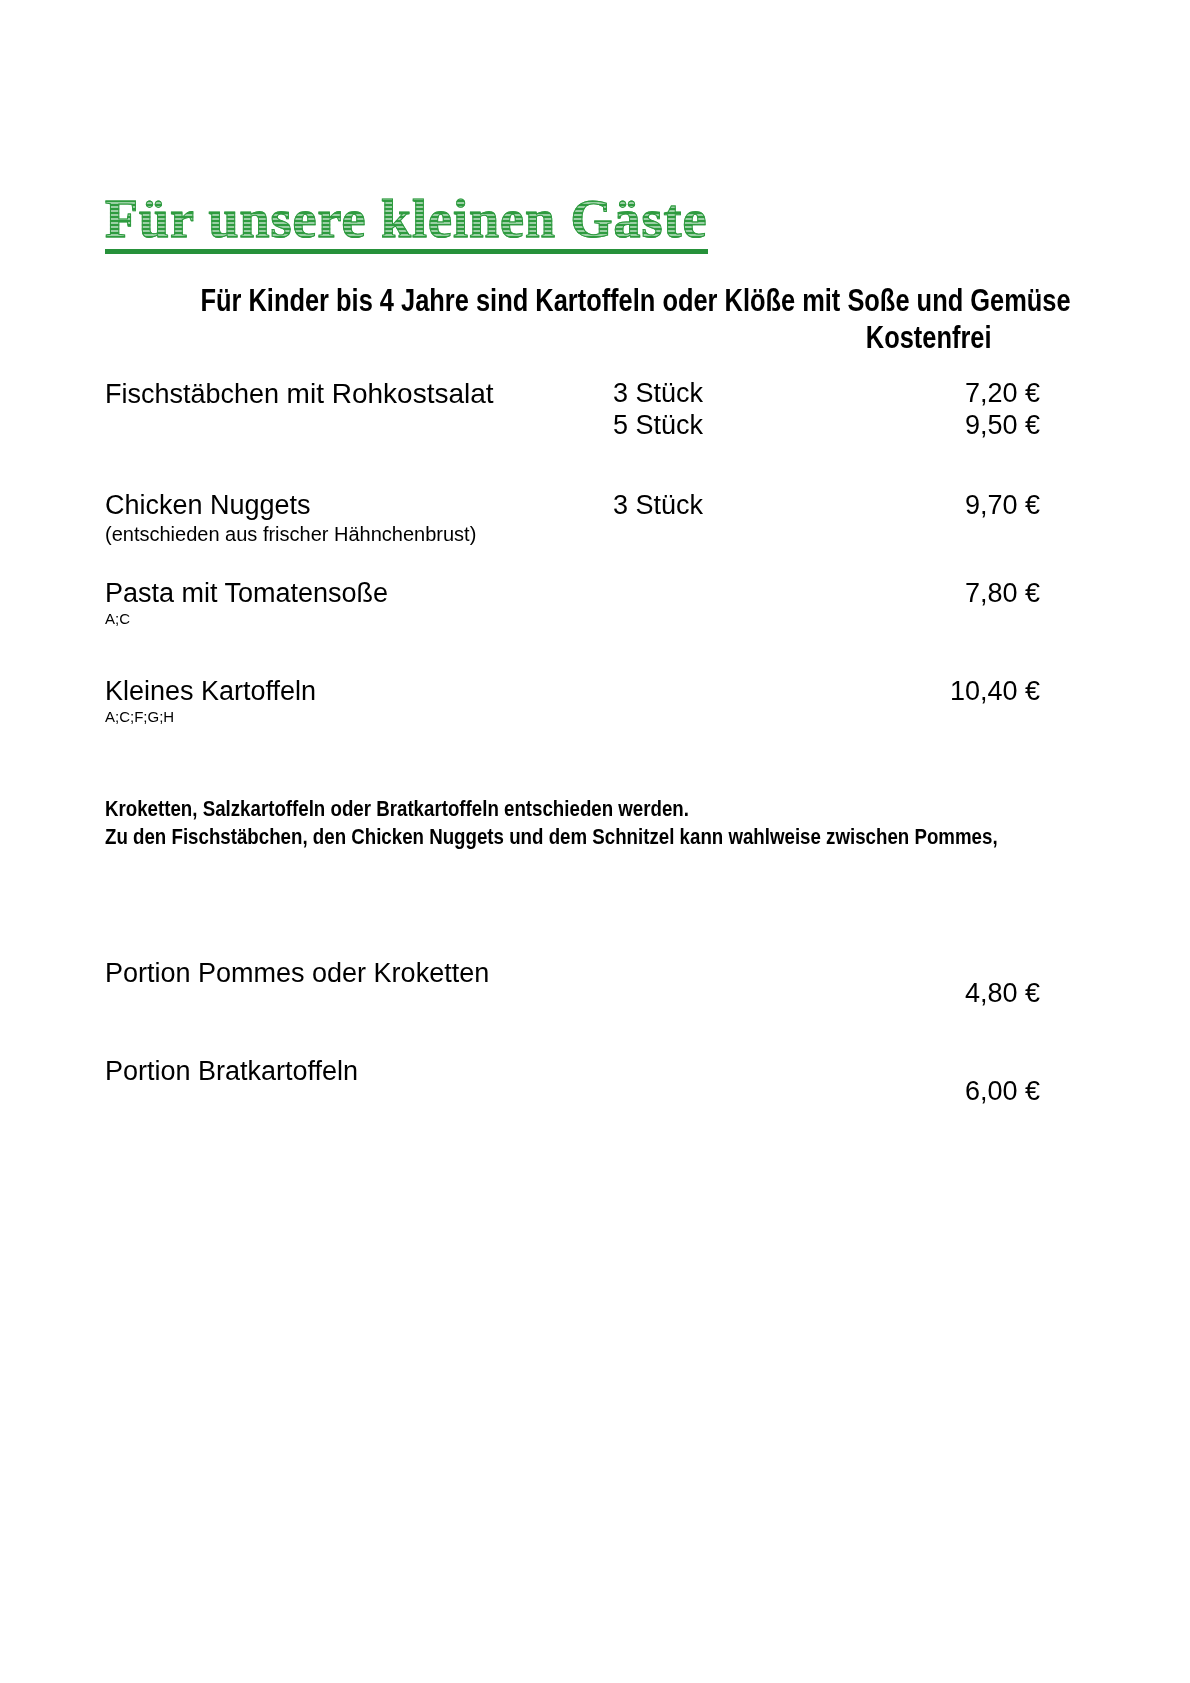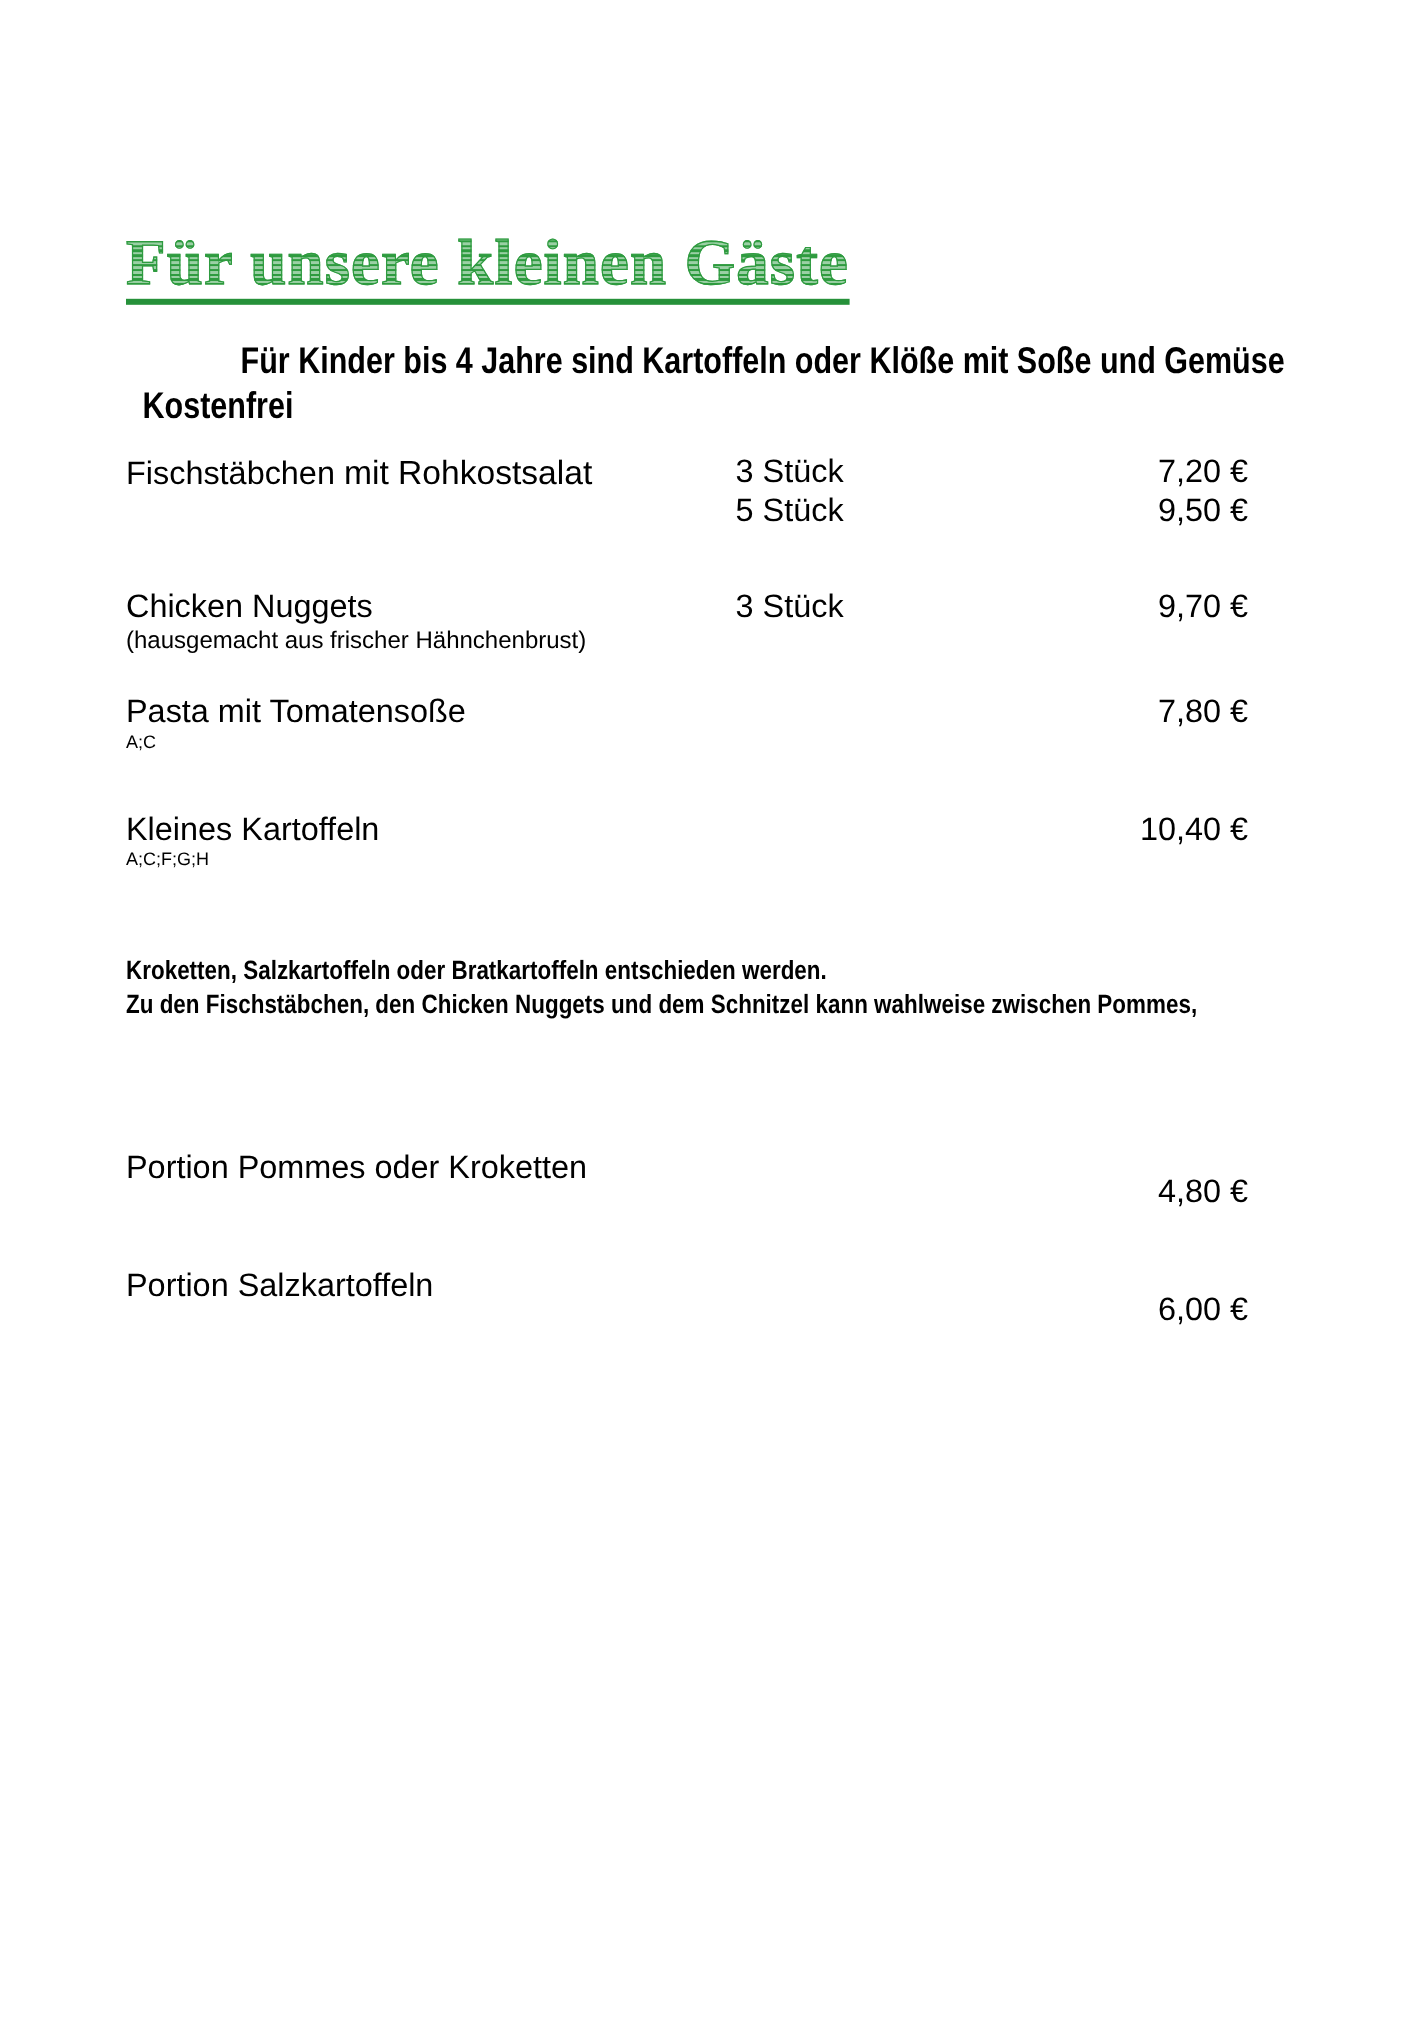--- a/index.html
+++ b/index.html
@@ -33,21 +33,21 @@
         var(--title-green-light,#9bd0a5) 2px, var(--title-green-light,#9bd0a5) 4px);
       -webkit-background-clip:text;
       background-clip:text;
       color:transparent;
       -webkit-text-stroke:1px var(--title-green,#2e9b3f);
     }
   }
   
   .subtitle{
     position:absolute;left:105px;top:282px;width:900px;
-    text-align:left;font-weight:700;font-size:31px;line-height:37px;
+    text-align:right;font-weight:700;font-size:31px;line-height:37px;
   }
   .cond-c{display:inline-block;transform:scaleX(0.82);transform-origin:50% 50%;white-space:nowrap;}
   .cond-l{display:inline-block;transform:scaleX(0.85);transform-origin:0 50%;white-space:nowrap;}
   
   .item{position:absolute;left:105px;width:935px;}
   .vrow{display:grid;grid-template-columns:508px 190px 1fr;font-size:27px;line-height:31px;}
   .cell.price{text-align:right;}
   .name .suffix{font-size:28px;}
   .item-sub{font-size:20px;line-height:26px;}
   .allergens{font-size:15px;line-height:19px;}
@@ -87,21 +87,21 @@
       <span class="cell price">9,50 €</span>
     </div>
   </div>
 
   <div class="item" style="top:490px">
     <div class="vrow">
       <span class="cell name">Chicken Nuggets</span>
       <span class="cell qty">3 Stück</span>
       <span class="cell price">9,70 €</span>
     </div>
-    <div class="item-sub">(hausgemacht aus frischer Hähnchenbrust)</div>
+    <div class="item-sub">(entschieden aus frischer Hähnchenbrust)</div>
   </div>
 
   <div class="item" style="top:578px">
     <div class="vrow">
       <span class="cell name">Pasta mit Tomatensoße</span>
       <span class="cell qty"></span>
       <span class="cell price">7,80 €</span>
     </div>
     <div class="allergens">A;C</div>
   </div>
@@ -119,17 +119,17 @@
     <div><span class="cond-l">Kroketten, Salzkartoffeln oder Bratkartoffeln entschieden werden.</span></div>
     <div><span class="cond-l">Zu den Fischstäbchen, den Chicken Nuggets und dem Schnitzel kann wahlweise zwischen Pommes,</span></div>
   </div>
 
   <div class="side" style="top:958px">
     <span class="name">Portion Pommes oder Kroketten</span>
     <span class="price">4,80 €</span>
   </div>
 
   <div class="side" style="top:1056px">
-    <span class="name">Portion Salzkartoffeln</span>
+    <span class="name">Portion Bratkartoffeln</span>
     <span class="price">6,00 €</span>
   </div>
 
 </div>
 
 </body></html>

